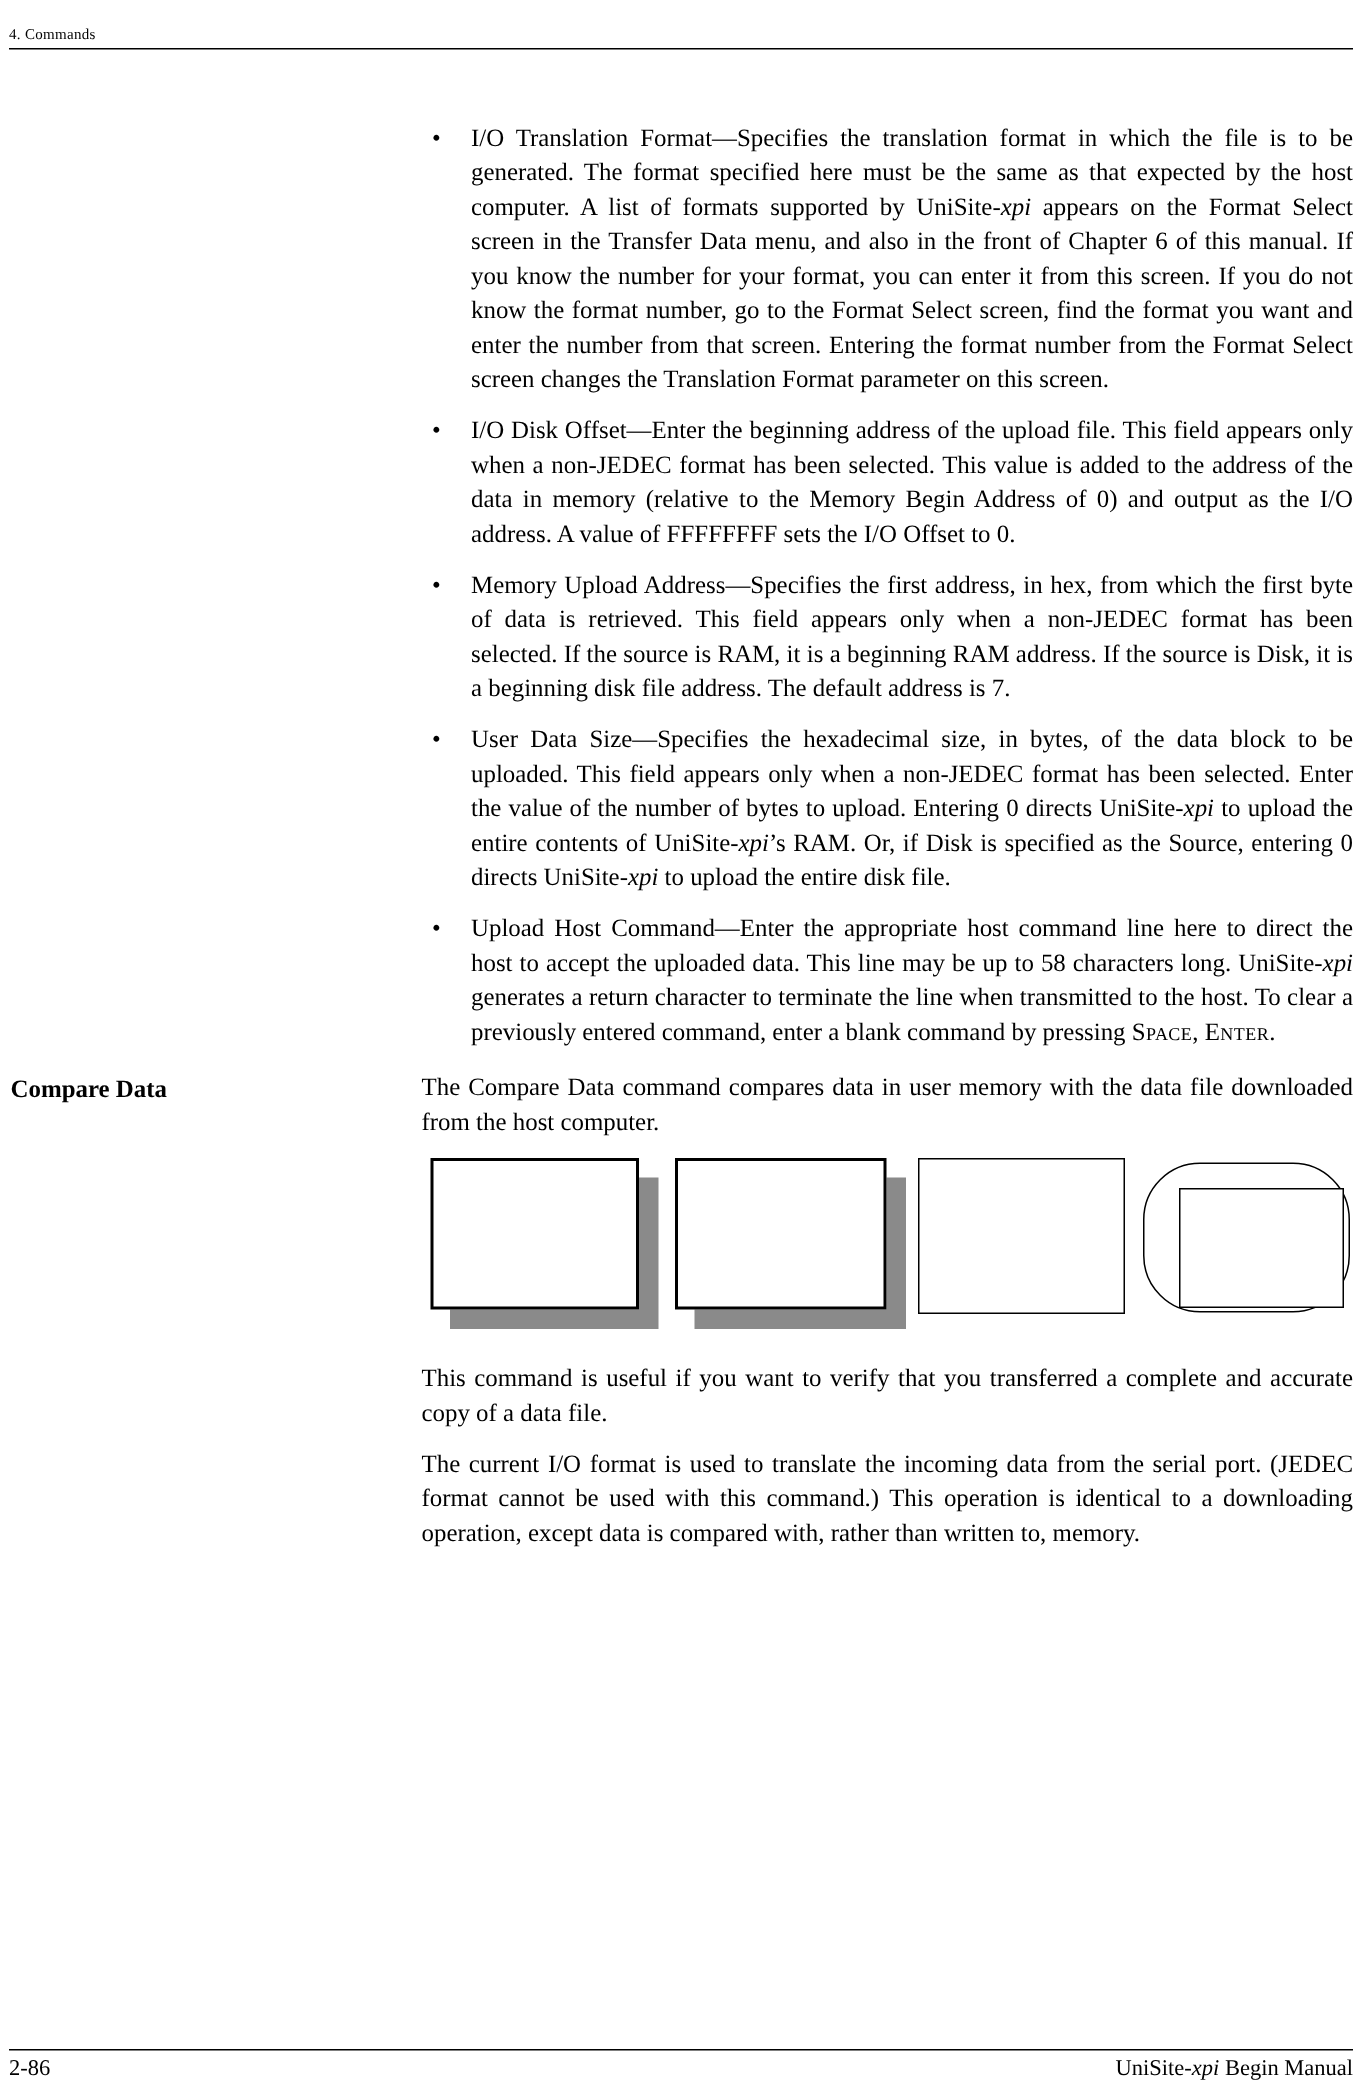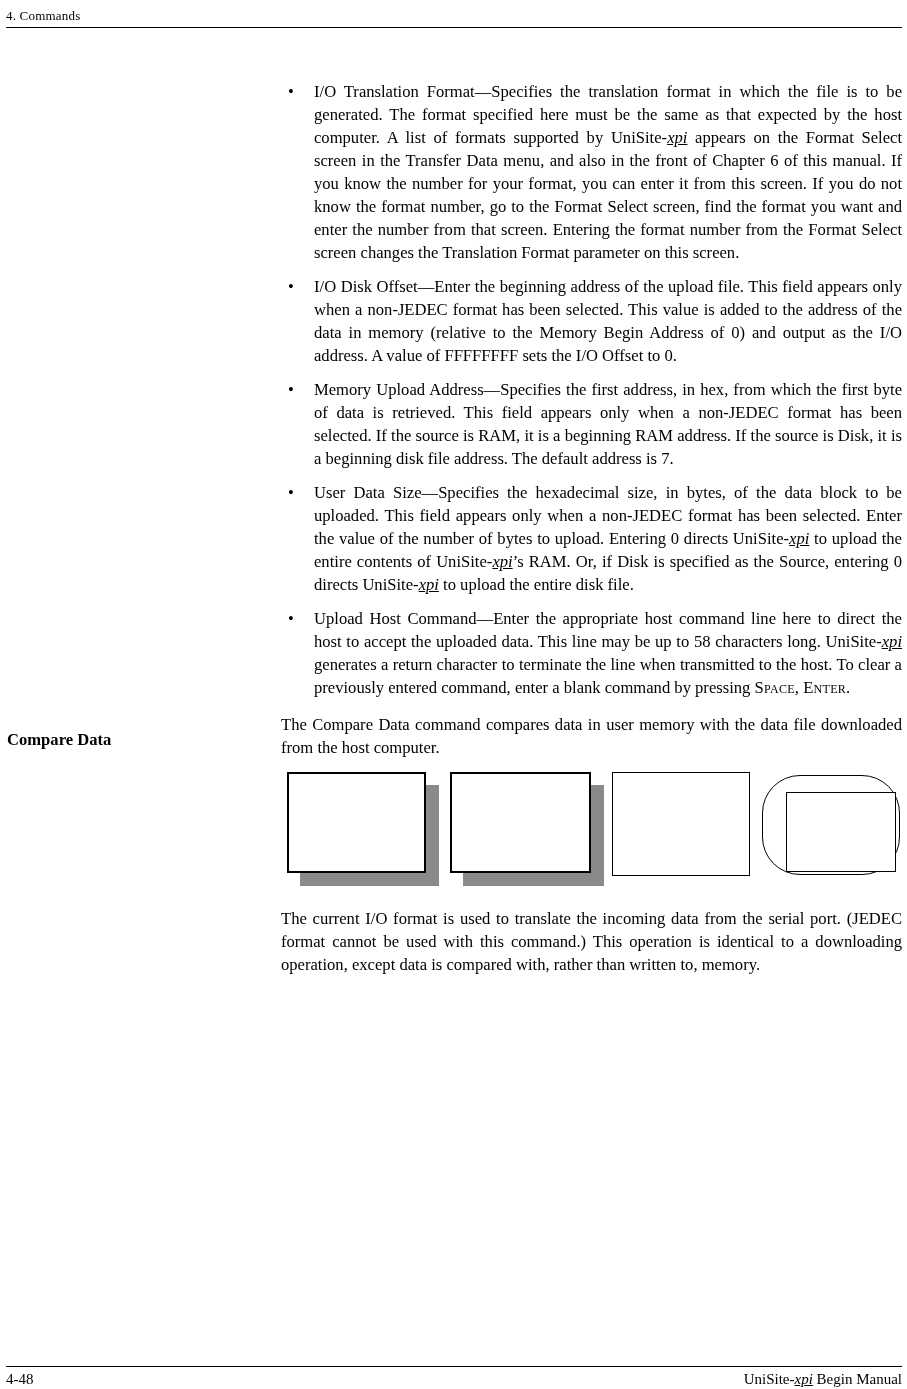--- a/index.html
+++ b/index.html
@@ -8,41 +8,41 @@
     width:907px; height:1389px;
     position:relative;
     font-family:"Liberation Serif", serif;
     color:#000;
     overflow:hidden;
   }
   .page { position:absolute; inset:0; background:#fff; }
 
   
   .page-header { position:absolute; top:0; left:6px; right:5px; }
-  .header-title { display:block; font-size:13px; padding-top:8px; letter-spacing:0.2px; }
+  .header-title { display:block; font-size:10px; padding-top:18px; letter-spacing:0.2px; }
   .rule { border-top:1.8px solid #000; }
   .header-rule { margin-top:3px; }
 
   
   .content {
     position:absolute; left:281px; top:80px; width:621px;
     font-size:16.6px; line-height:23px;
     text-align:justify;
   }
   .bullet { position:relative; padding-left:33px; margin-bottom:11px; }
   .marker { position:absolute; left:7px; top:0; }
 
   .run-b { font-weight:normal; }
-  .run-i { font-style:italic;text-decoration:underline; }
+  .run-i { font-style:italic; }
   .run-sc { font-variant:small-caps; letter-spacing:0.3px; }
 
   
   .compare-section { position:relative; margin-top:14px; }
   .margin-label {
-    position:absolute; left:-274px; top:15px;
+    position:absolute; left:-274px; top:1px;
     font-size:16.6px; font-weight:bold; white-space:nowrap;
     text-align:left;
   }
   .para { margin-bottom:11px; }
 
   
   .diagram { position:relative; height:122px; margin:2px 0 15px 0; }
   .dbox { position:absolute; background:#fff; border:2px solid #000; }
   .shadowed { box-shadow:13px 13px 0 #8a8a8a; }
   .dbox1 { left:6px;   top:2px; width:139px; height:101px; }
@@ -109,23 +109,24 @@
 
       <div class="diagram">
         <div class="dbox dbox1 shadowed"></div>
         <div class="dbox dbox2 shadowed"></div>
         <div class="dbox dbox3"></div>
         <div class="dcapsule">
           <div class="dcapsule-inner"></div>
         </div>
       </div>
 
+      <p class="runs para"><span>This command is useful if you want to verify that you transferred a complete and accurate copy of a data file.</span></p>
       <p class="runs para"><span>The current I/O format is used to translate the incoming data from the serial port. (JEDEC format cannot be used with this command.) This operation is identical to a downloading operation, except data is compared with, rather than written to, memory.</span></p>
     </section>
 
   </main>
 
   <footer class="page-footer">
-    <span>4-48</span>
+    <span>2-86</span>
     <span class="runs"><span>UniSite-</span><span class="run-i">xpi</span><span> Begin Manual</span></span>
   </footer>
 
 </div>
 
 </body></html>

